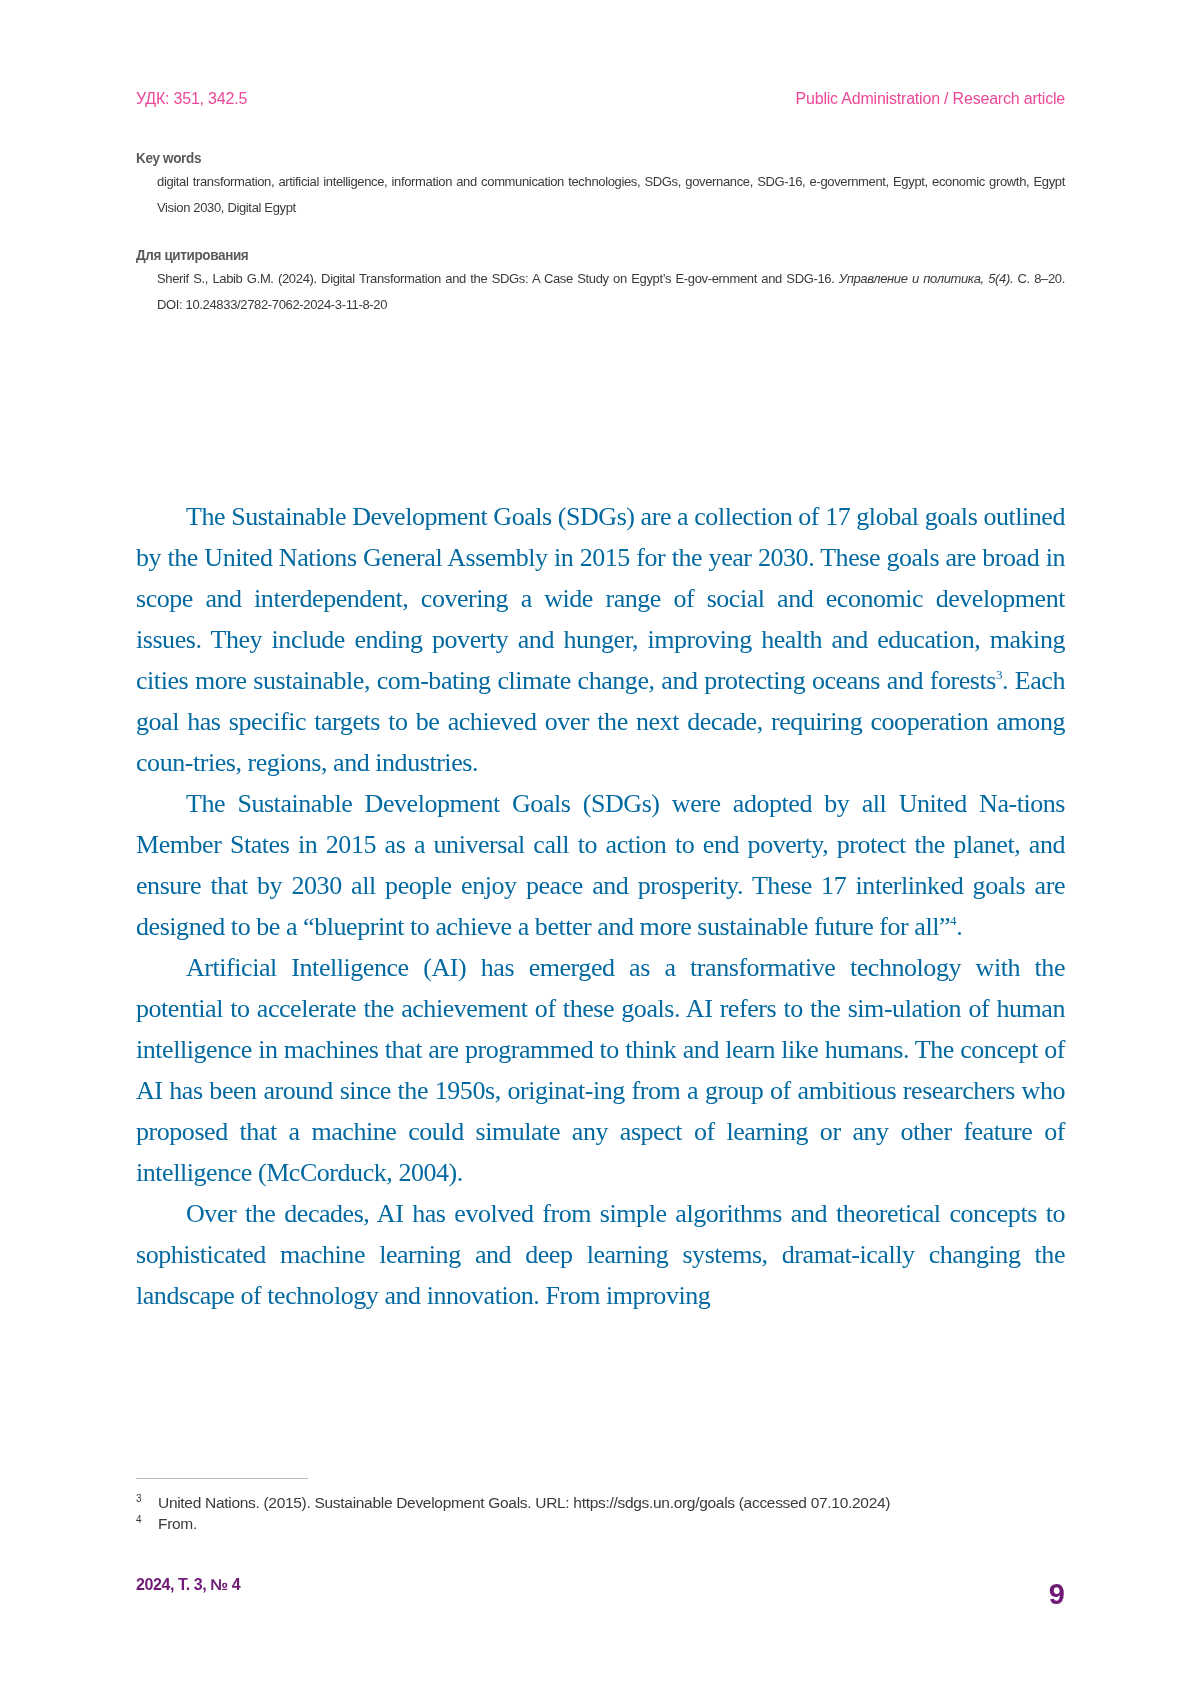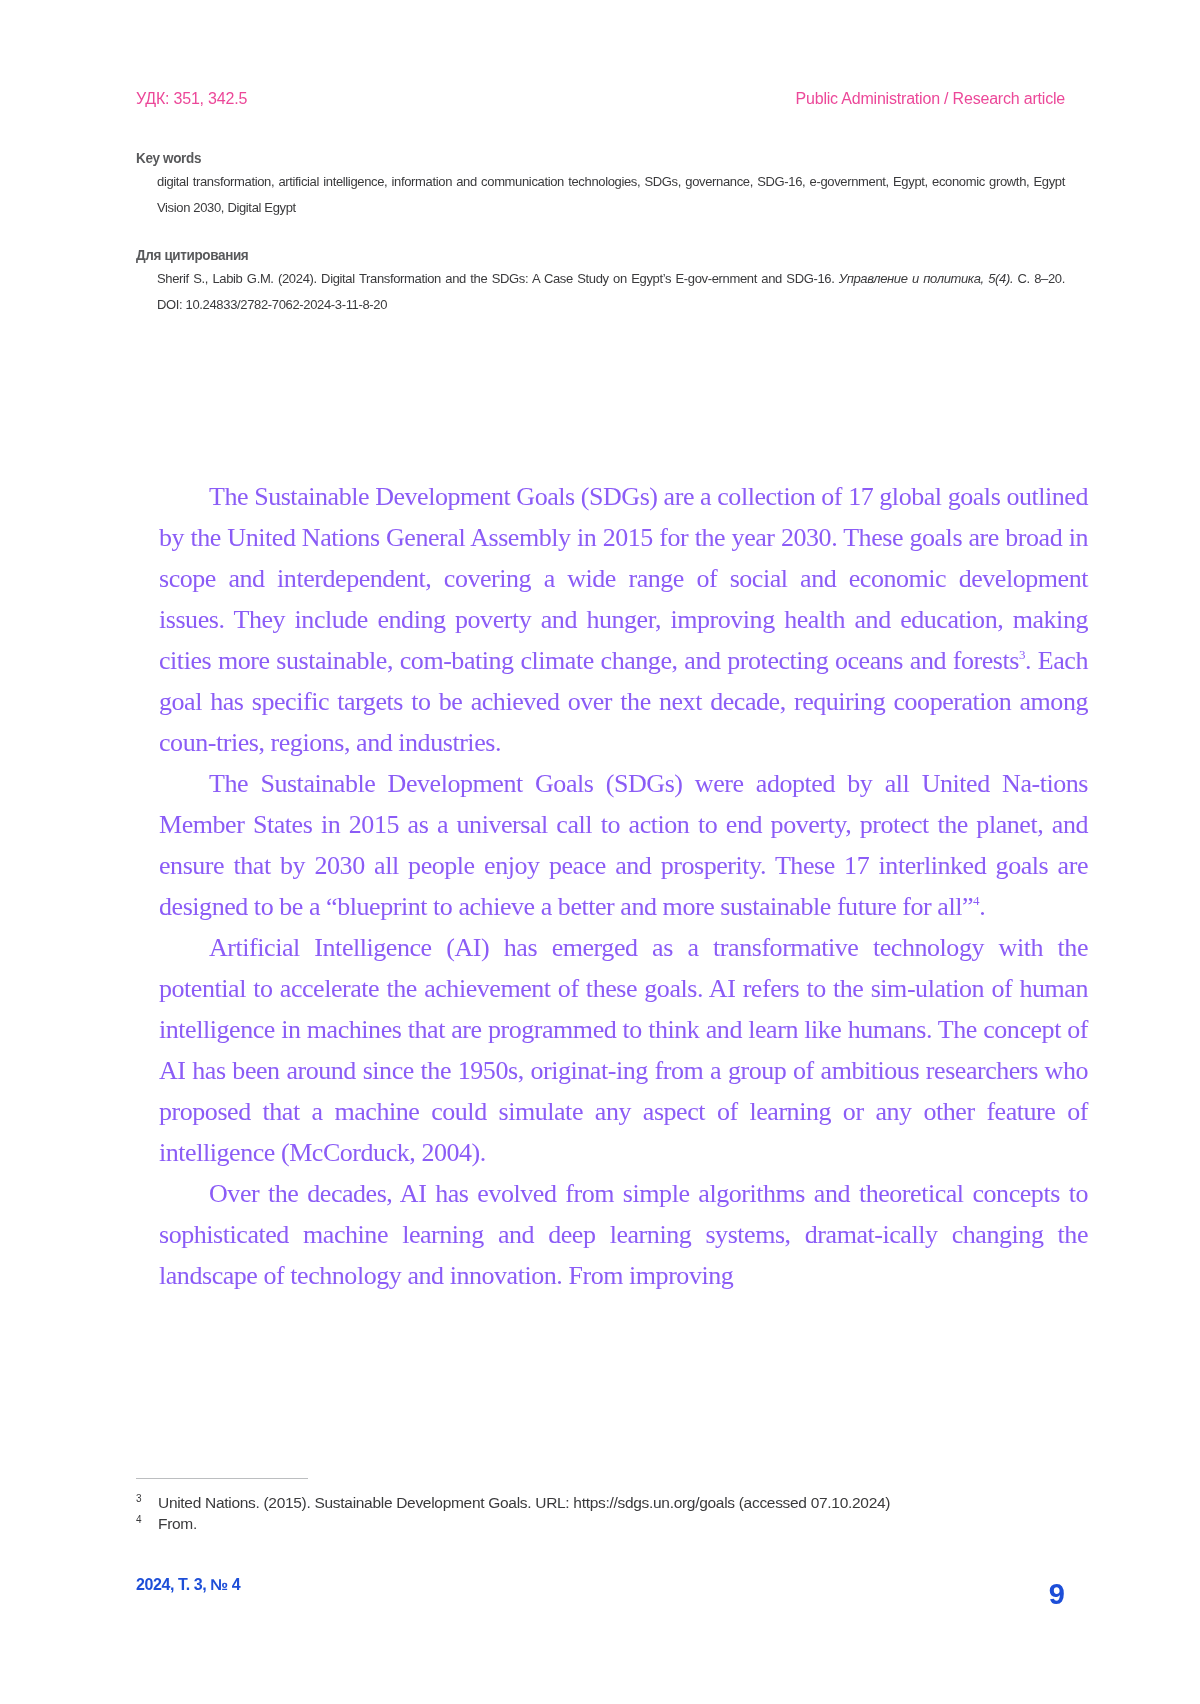--- a/index.html
+++ b/index.html
@@ -9,33 +9,33 @@
   .running-header { position:absolute; top:90px; left:136px; width:929px; display:flex; justify-content:space-between;
     font-family:"Liberation Sans", sans-serif; font-size:16px; color:#ec4899; letter-spacing:-0.2px; }
 
   .meta-block { position:absolute; left:136px; width:929px; font-family:"Liberation Sans", sans-serif; }
   .meta-label { font-size:15px; font-weight:bold; color:#58595b; letter-spacing:-0.4px; margin-bottom:3px; transform:scaleX(0.9); transform-origin:left; }
   .meta-text { padding-left:21px; font-size:13px; line-height:26px; color:#3a3a3c; letter-spacing:-0.35px; text-align:justify; }
   .meta-text i { font-style:italic; }
   #keywords { top:149px; }
   #citation { top:246px; }
 
-  .body-text { position:absolute; left:136px; top:476px; width:929px; font-family:"Liberation Serif", serif;
-    font-size:26px; line-height:41px; color:#8b5cf6; text-align:justify; letter-spacing:-0.45px;margin-left:23px; }
+  .body-text { position:absolute; left:136px; top:496px; width:929px; font-family:"Liberation Serif", serif;
+    font-size:26px; line-height:41px; color:#0369a1; text-align:justify; letter-spacing:-0.45px; }
   .body-text p { margin:0; text-indent:50px; }
   sup { font-size:13px; line-height:0; vertical-align:super; }
 
   .footnote-rule { position:absolute; left:136px; top:1478px; width:172px; height:0; border-top:1.5px solid #bcbec0; }
   .footnotes { position:absolute; left:136px; top:1492px; width:929px; font-family:"Liberation Sans", sans-serif;
     font-size:15.5px; line-height:21px; color:#3a3a3c; letter-spacing:-0.3px; }
   .fn { display:flex; }
   .fn-num { width:22px; font-size:10px; line-height:14px; }
 
   .running-footer { position:absolute; left:136px; top:1576px; width:929px; display:flex; justify-content:space-between; align-items:flex-start;
-    font-family:"Liberation Sans", sans-serif; color:#1d4ed8; }
+    font-family:"Liberation Sans", sans-serif; color:#701a75; }
   .issue { font-size:16px; font-weight:bold; letter-spacing:-0.4px; }
   .page-num { font-size:29px; font-weight:bold; margin-top:2px; }
 </style>
 </head>
 <body>
 
 <div class="page">
 
   <div class="running-header">
     <span>УДК: 351, 342.5</span>

